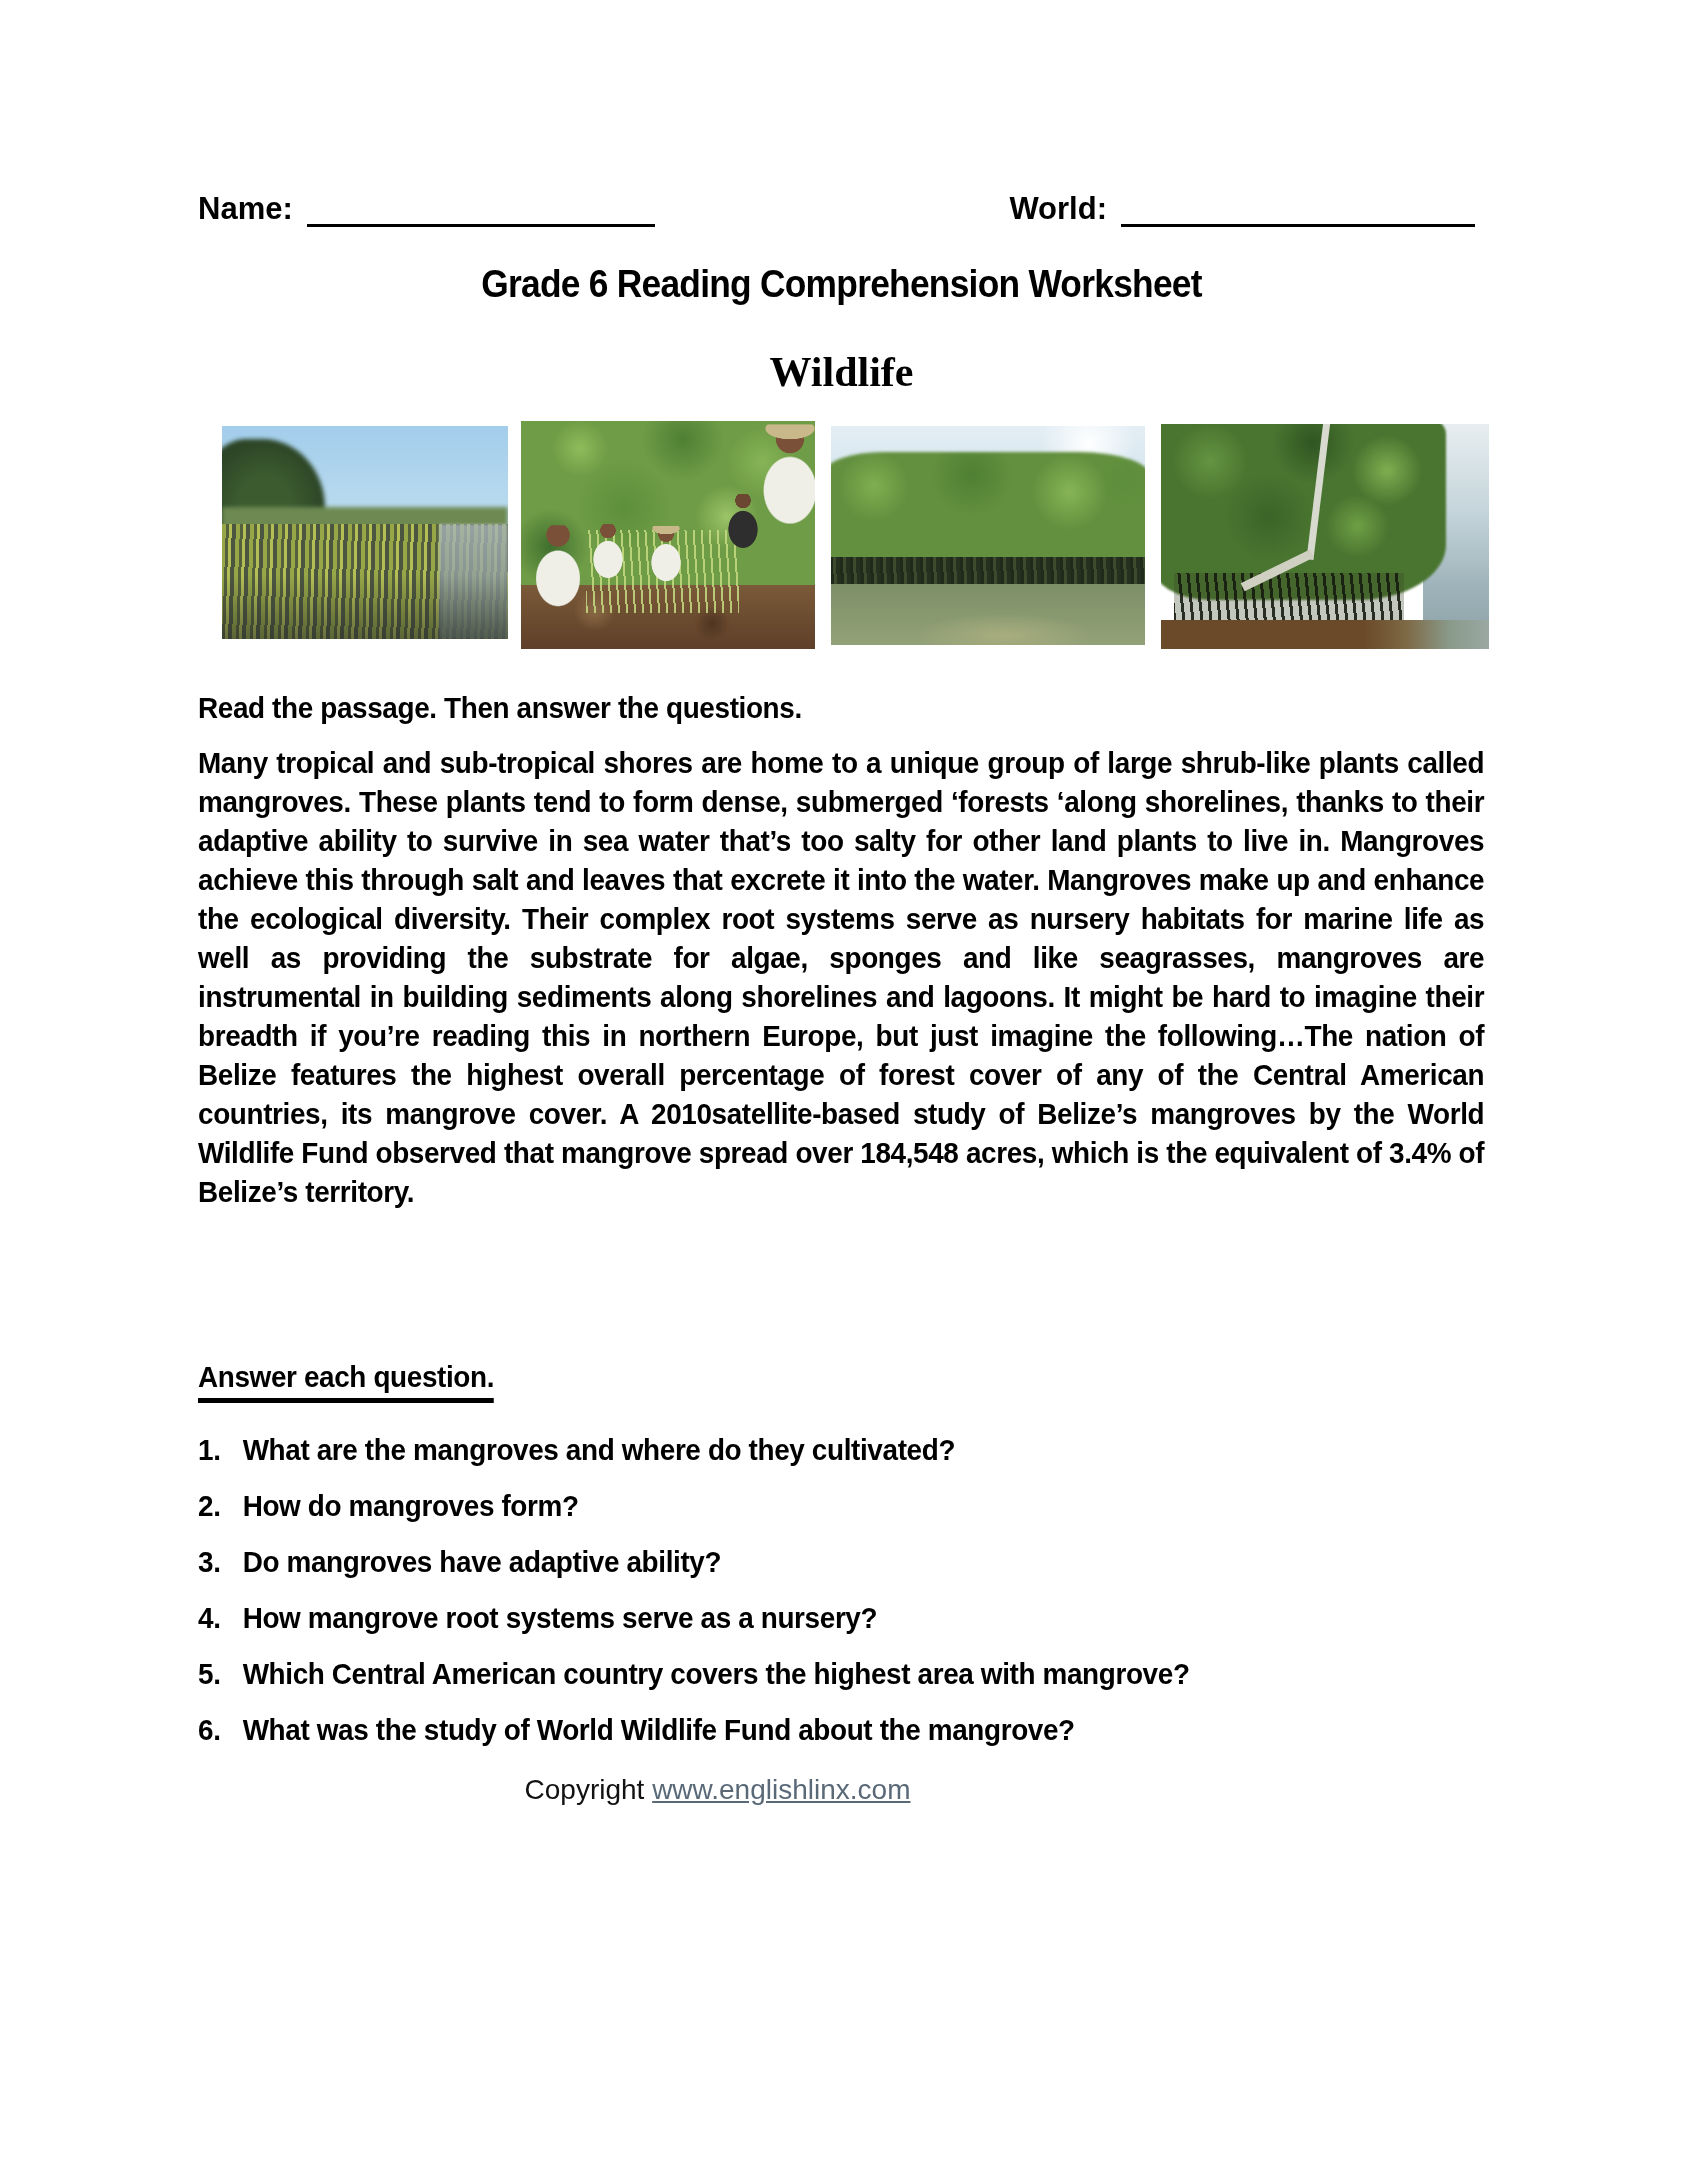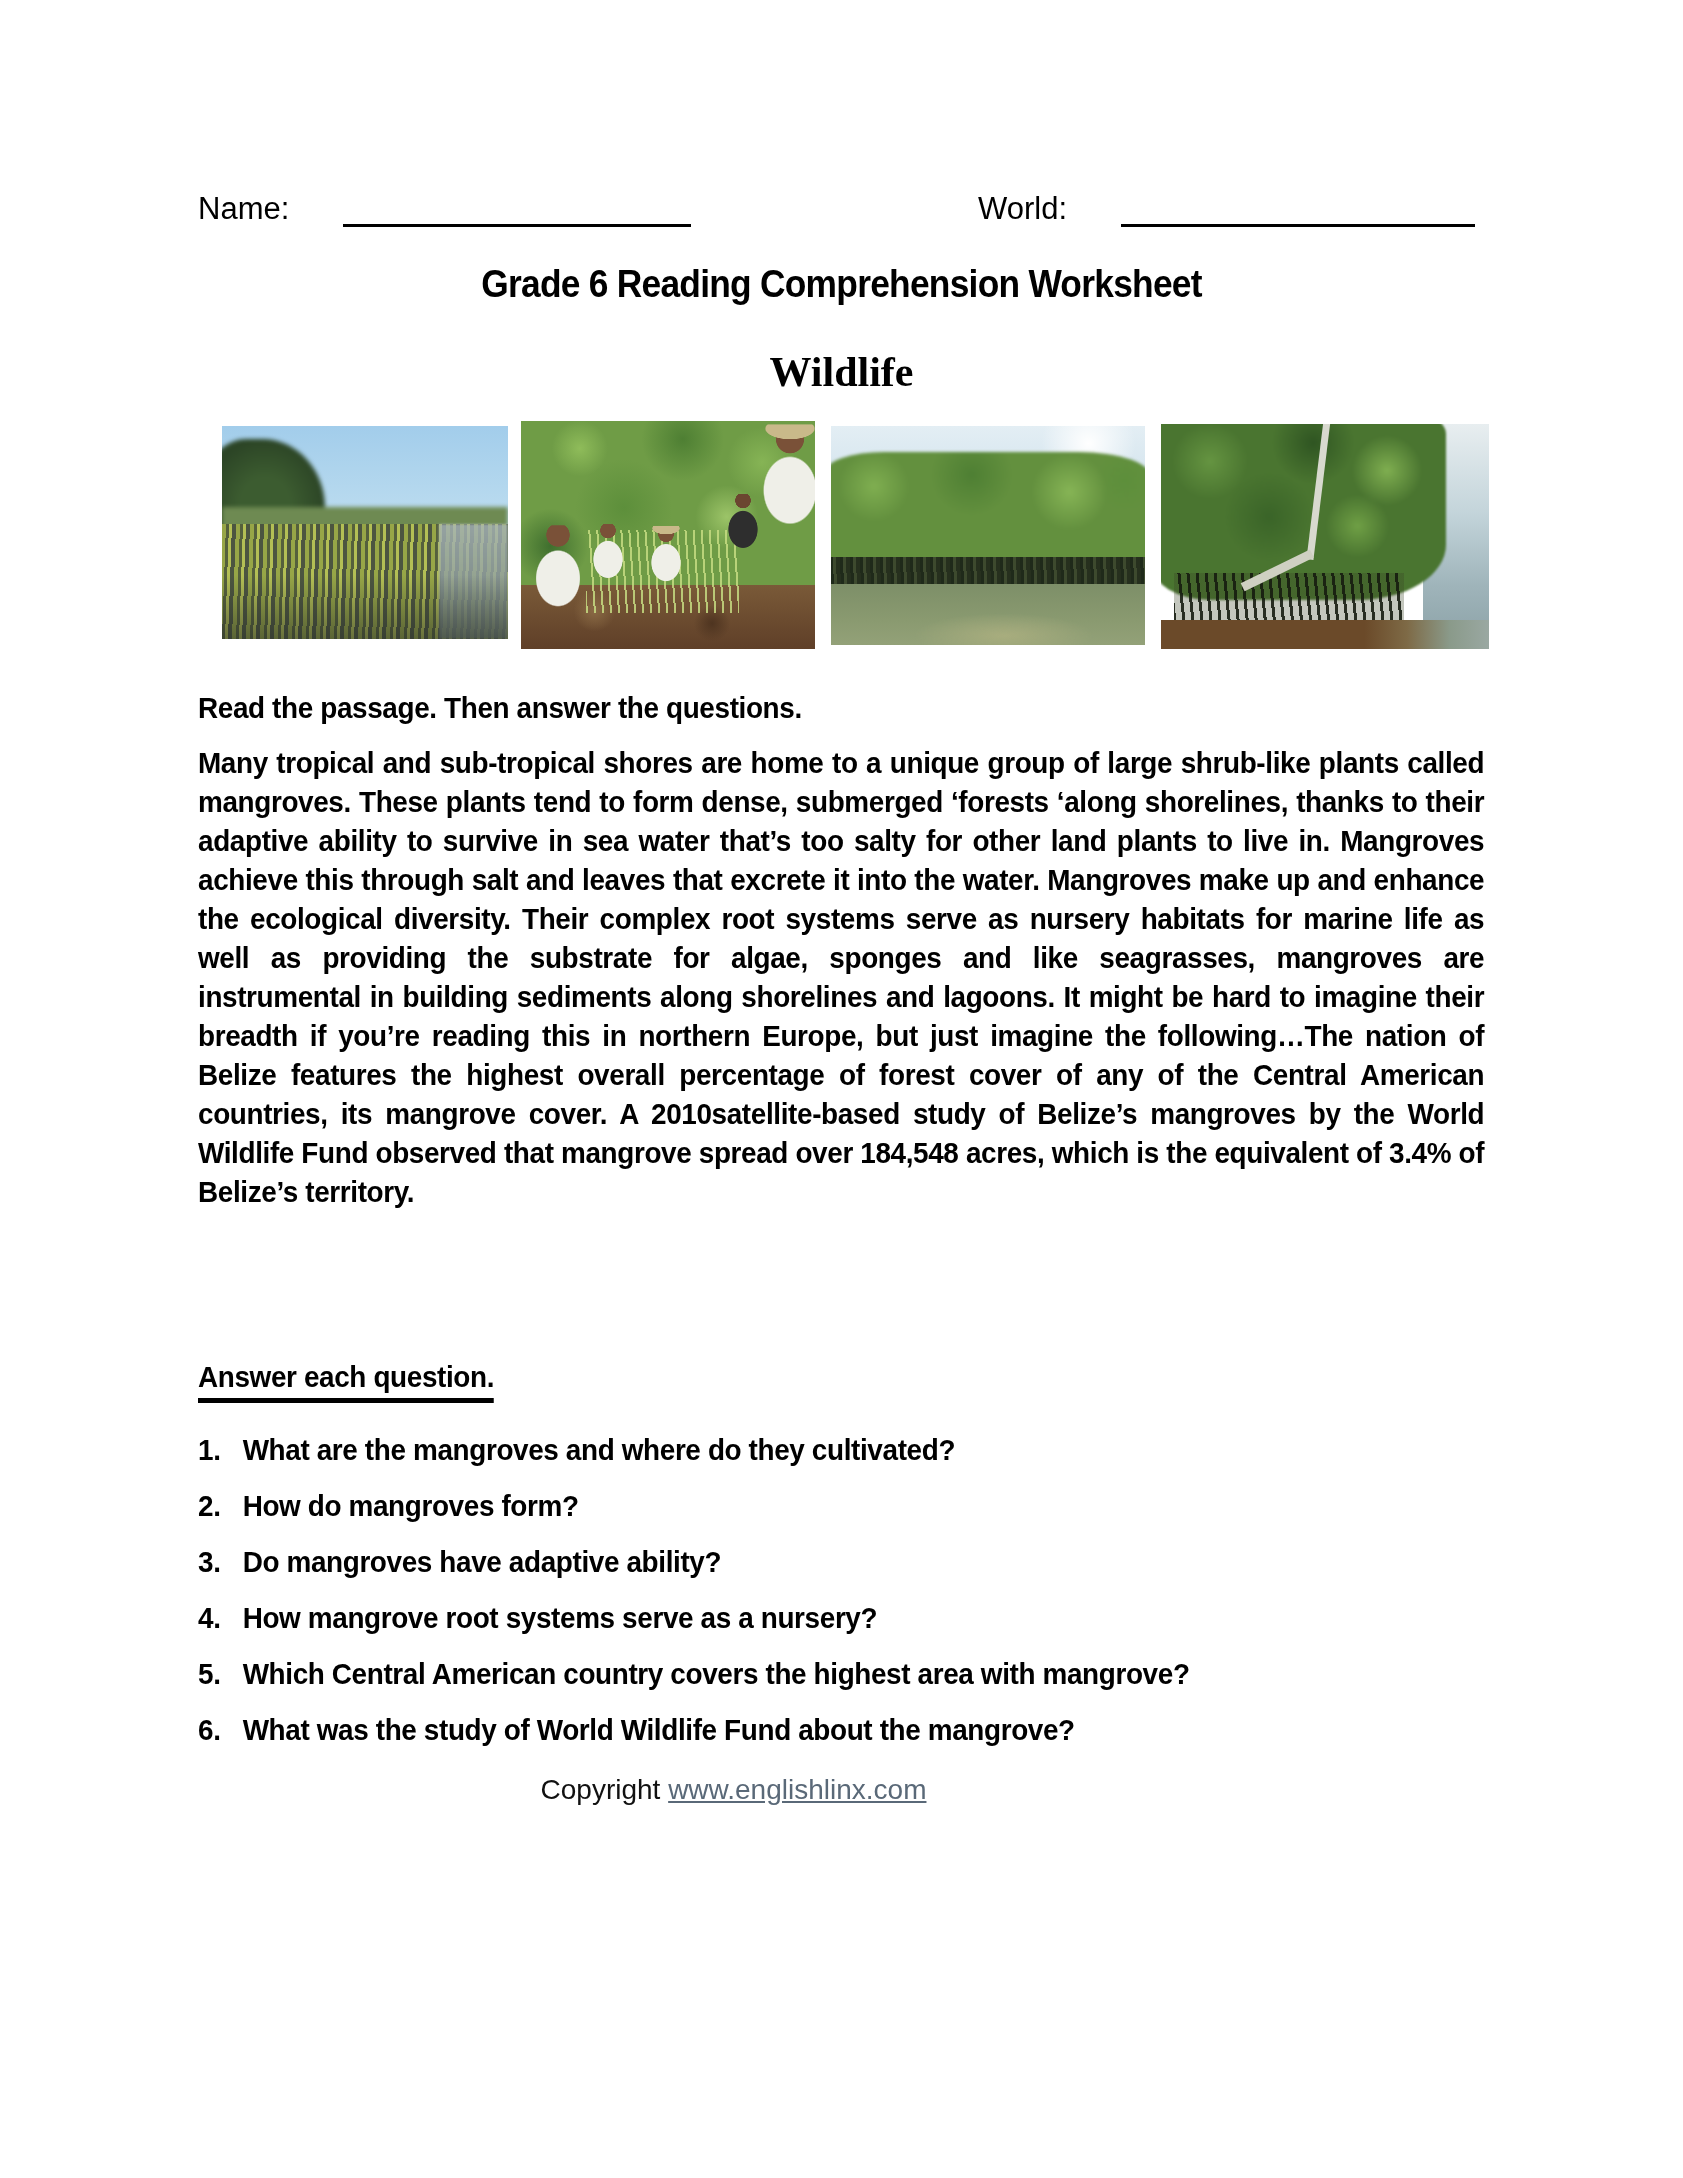--- a/index.html
+++ b/index.html
@@ -1,21 +1,21 @@
 <!DOCTYPE html>
 <html><head>
 <meta charset="utf-8">
 <style>
   html,body{margin:0;padding:0;background:#ffffff;}
   body{width:1683px;height:2178px;font-family:"Liberation Sans",sans-serif;color:#000;}
   .sheet{position:relative;width:1683px;height:2178px;background:#fff;overflow:hidden;}
 
   
   .header-row{position:absolute;top:190px;left:198px;width:1277px;display:flex;justify-content:space-between;align-items:flex-end;}
-  .field{display:flex;align-items:flex-end;font-weight:400;font-size:31px;line-height:36px;gap:40px;}
+  .field{display:flex;align-items:flex-end;font-weight:700;font-size:31px;line-height:36px;}
   .blank{border-bottom:3px solid #000;height:34px;margin-left:14px;}
   .blank.name{width:348px;}
   .blank.date{width:354px;}
 
   
   .page-title{position:absolute;top:263px;left:0;width:1683px;text-align:center;font-weight:700;font-size:38px;letter-spacing:-0.8px;transform:scaleX(0.93);transform-origin:50% 0;}
   .subtitle{position:absolute;top:348px;left:0;width:1683px;text-align:center;font-family:"Liberation Serif",serif;font-weight:700;font-size:42px;}
 
   
   .photo-strip{position:absolute;top:421px;left:222px;display:flex;}
@@ -94,21 +94,21 @@
   .instructions{position:absolute;top:691px;left:198px;font-weight:700;font-size:30px;white-space:nowrap;}
   .passage{position:absolute;top:743px;left:198px;width:1383px;font-weight:700;font-size:30px;line-height:39px;text-align:justify;}
   .answer-heading{position:absolute;top:1360px;left:198px;font-weight:700;font-size:30px;white-space:nowrap;}
   .answer-heading .ul{display:inline-block;border-bottom:5px solid #000;padding-bottom:4px;}
 
   .questions{position:absolute;top:1430px;left:198px;width:1381px;font-weight:700;font-size:30px;}
   .q-row{display:flex;align-items:flex-start;margin-bottom:16px;line-height:40px;}
   .q-num{flex:none;width:48px;}
   .q-text{flex:1;}
 
-  .footer{position:absolute;top:1774px;left:0;width:1435px;text-align:center;font-size:28px;color:#111;margin-left:16px;}
+  .footer{position:absolute;top:1774px;left:0;width:1435px;text-align:center;font-size:28px;color:#111;}
   .footer .link{color:#5a6978;text-decoration:underline;text-decoration-color:#5a6978;cursor:pointer;}
 </style>
 </head>
 <body>
 
 <div class="sheet">
 
   <div class="header-row">
     <div class="field">
       <span>Name:</span>

